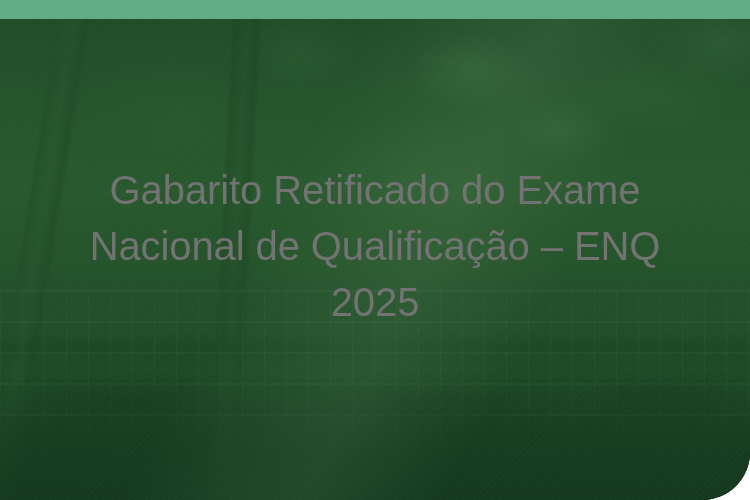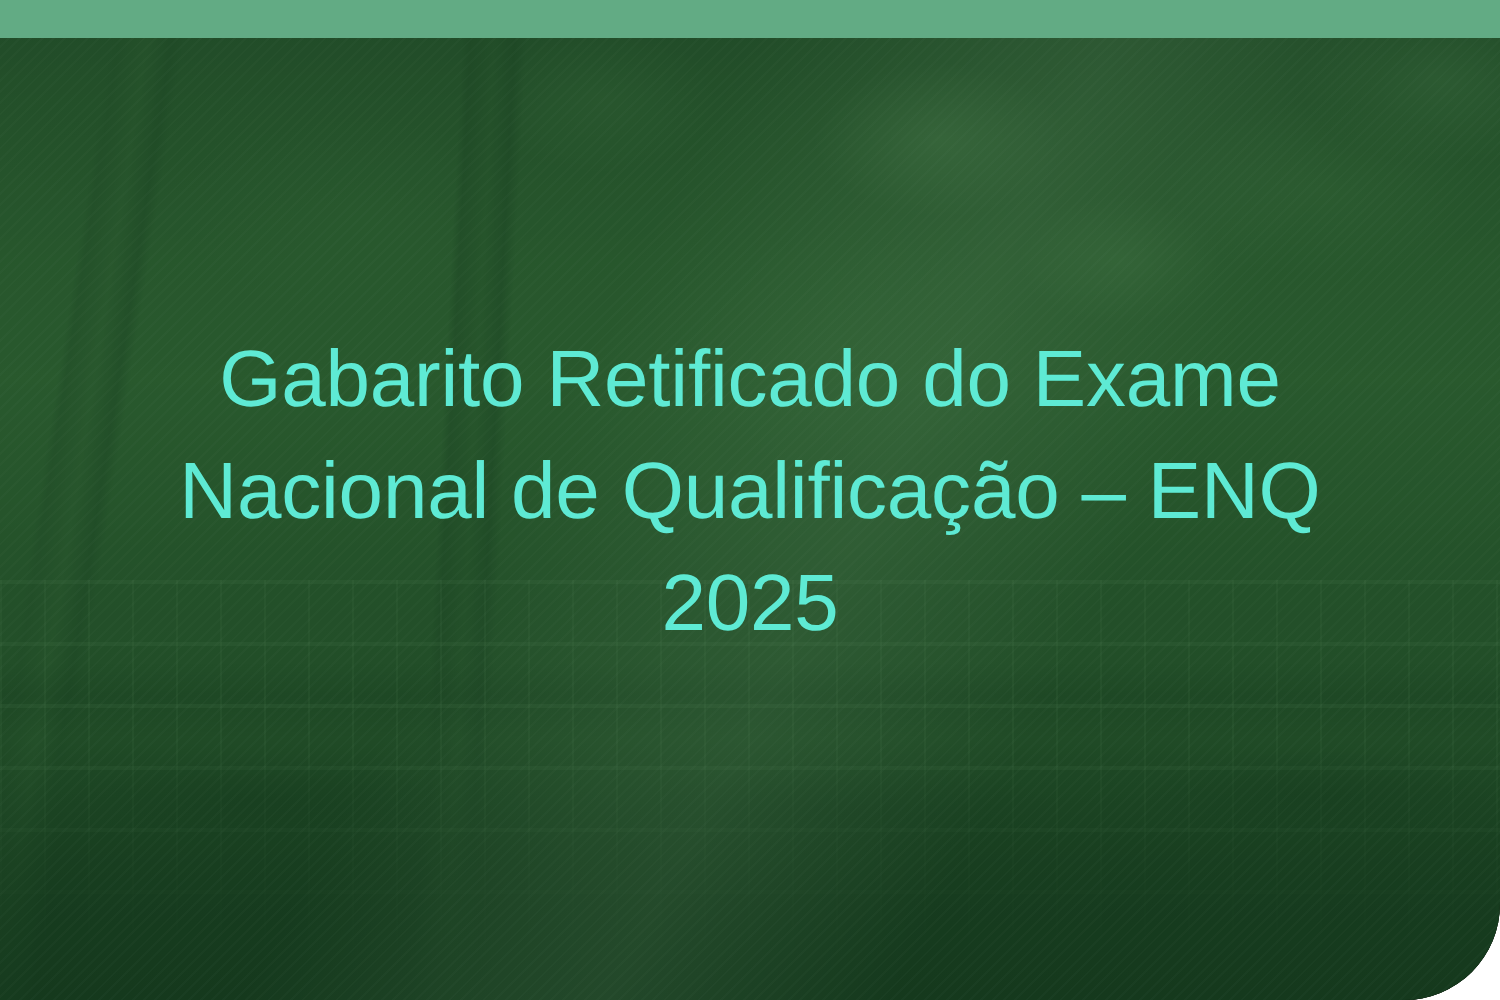--- a/index.html
+++ b/index.html
@@ -131,21 +131,21 @@
     height:19px;
     background:#62ab84;
   }
 
   
   #hero-title {
     position:absolute;
     left:0; right:0;
     top:162px;
     text-align:center;
-    color:#5eead4;
+    color:#737373;
     font-size:40px;
     font-weight:400;
     line-height:56px;
     letter-spacing:-0.1px;
     padding:0 54px;
     text-rendering:optimizeLegibility;
   }
 </style>
 </head>
 <body>

